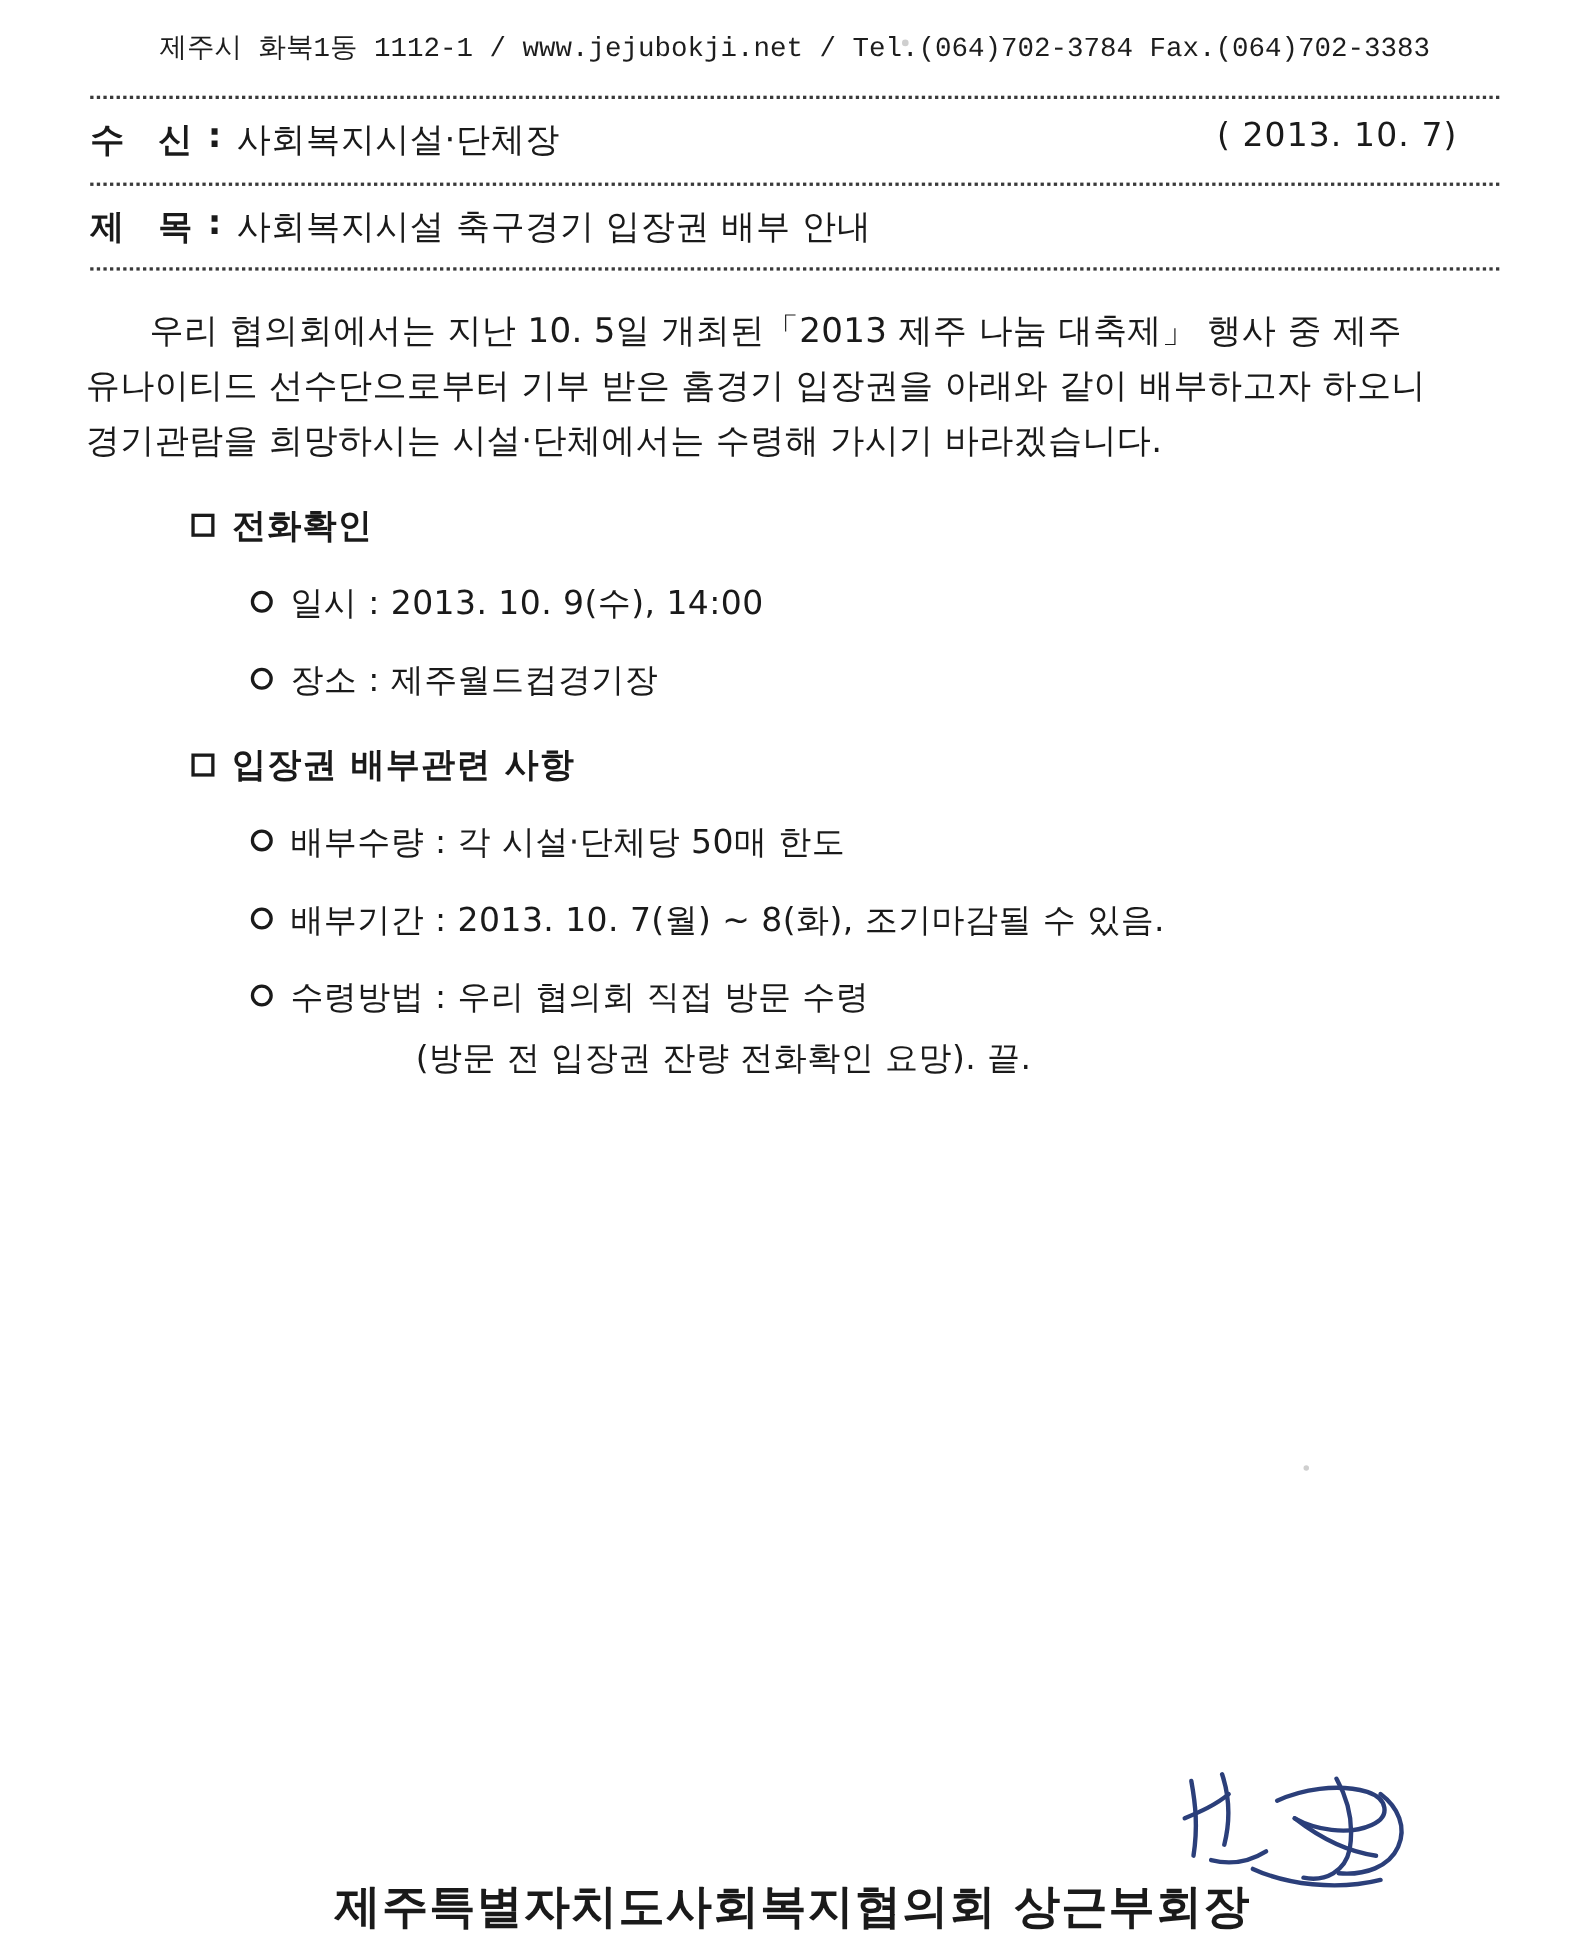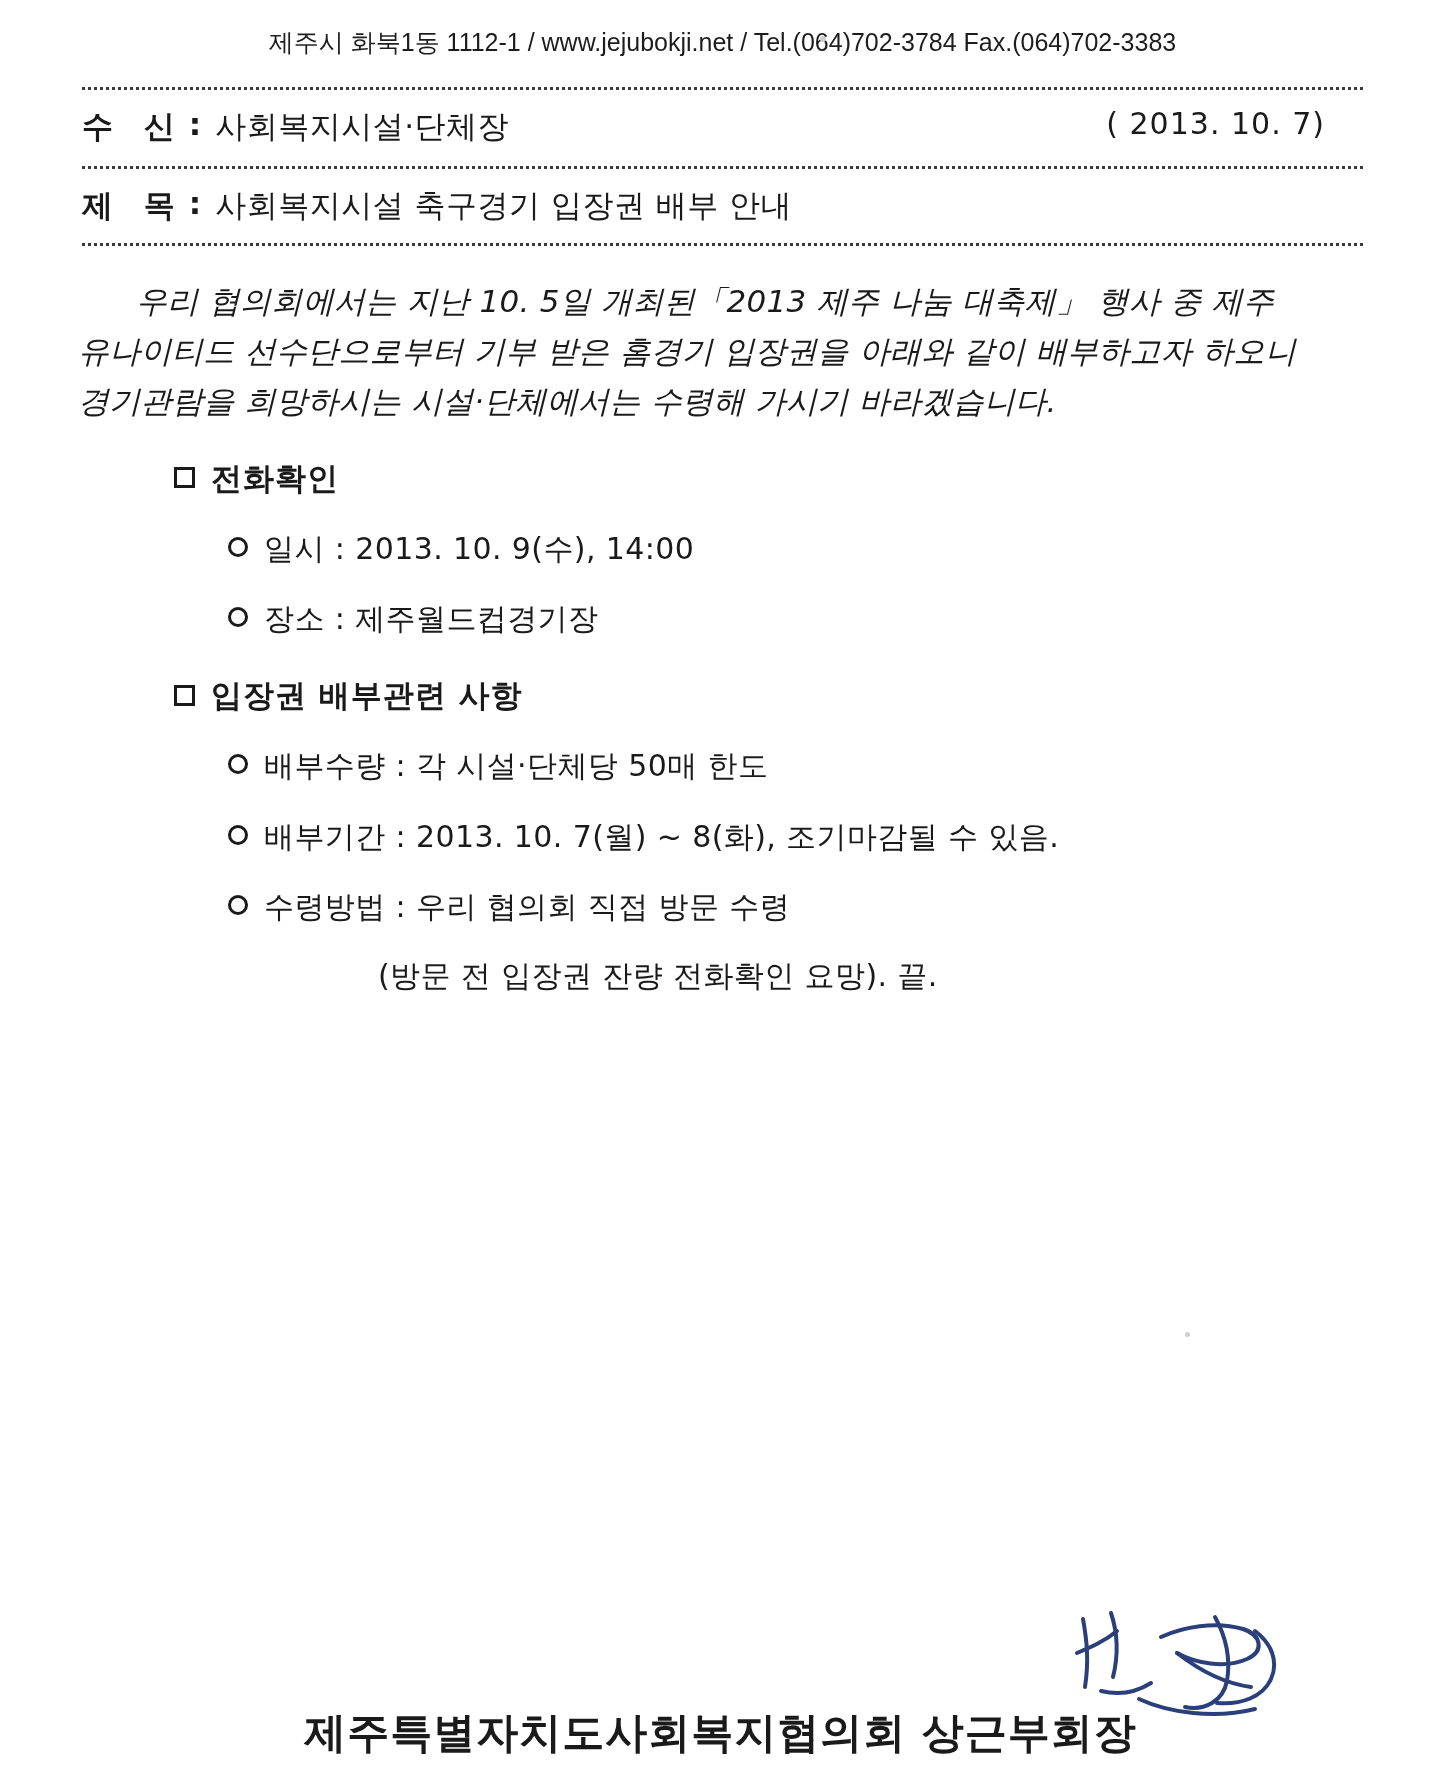--- a/index.html
+++ b/index.html
@@ -36,21 +36,21 @@
     font-family: "DejaVu Sans", "Liberation Sans", sans-serif;
   }
 
   
   .addr-line {
     text-align: center;
     font-size: 25px;
     margin-top: 26px;
     color: #1d1d1d;
     letter-spacing: 0px;
-    font-family: Liberation Sans, sans-serif;
+    font-family: Liberation Mono, monospace;
   }
 
   
   .rule {
     border-top: 3px dotted #3a3a3a;
     margin: 0 22px;
     height: 0;
   }
   .rule.r1 { margin-top: 28px; }
   .rule.r2 { margin-top: 18px; }
@@ -86,21 +86,20 @@
   
   .body-block {
     padding: 30px 18px 0 18px;
     font-size: 31px;
     line-height: 1.62;
     letter-spacing: 0.3px;
   }
   .para {
     text-indent: 58px;
     word-break: keep-all;
-    font-style: italic;
   }
 
   .section {
     margin-top: 26px;
   }
   .section-head {
     font-size: 31px;
     font-weight: bold;
     margin-left: 96px;
     letter-spacing: 1px;
@@ -132,21 +131,21 @@
     width: 20px;
     height: 20px;
     border: 3px solid #1a1a1a;
     border-radius: 50%;
     box-sizing: border-box;
     margin-top: 12px;
     flex: 0 0 auto;
   }
   .note-line {
     margin-left: 300px;
-    margin-top: 20px;
+    margin-top: 7px;
     font-size: 30px;
     letter-spacing: 0.4px;
   }
 
   
   .footer {
     position: absolute;
     left: 6px;
     right: 0;
     bottom: 42px;

